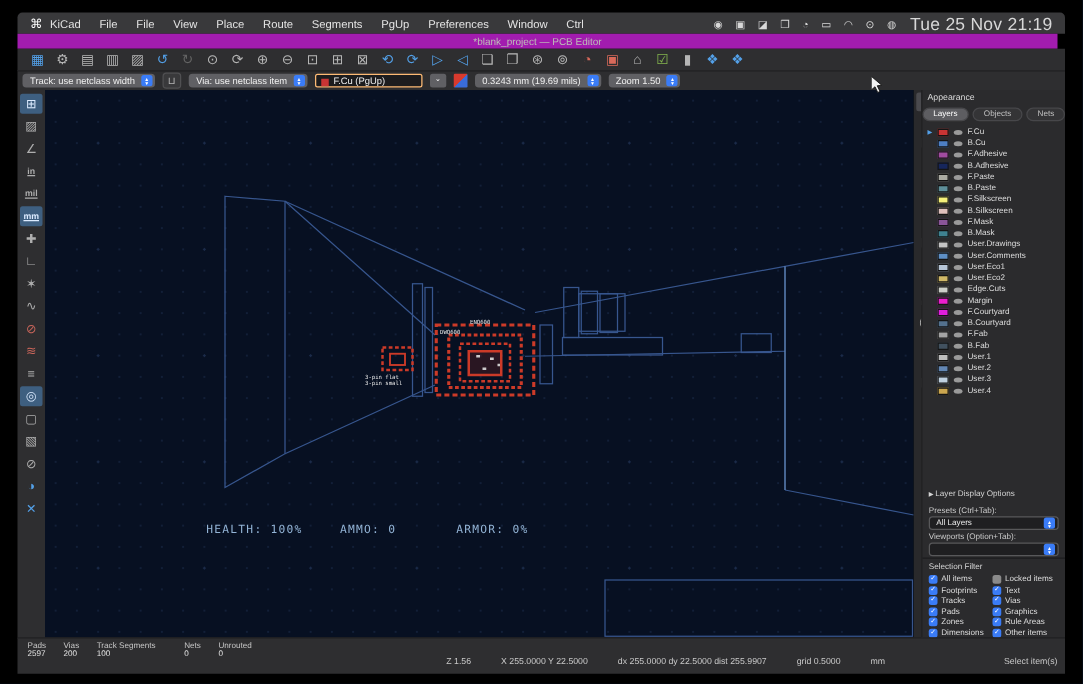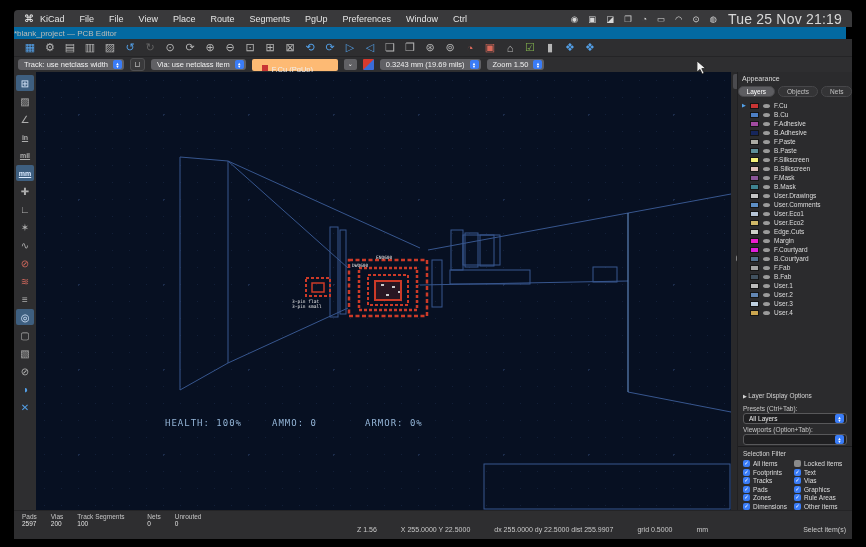--- a/index.html
+++ b/index.html
@@ -11,22 +11,22 @@
   .menubar{position:absolute;left:14px;right:14px;top:10px;height:17px;background:#39393b;
     display:flex;align-items:center;gap:0;padding:0 10px;font-size:9px;color:#e4e4e4;border-radius:4px 4px 0 0}
   .menubar .apple{font-size:10px;margin-right:6px;color:#fff}
   .mitems{display:flex;gap:15px;align-items:center}
   .mitem{white-space:nowrap}
   .mitem.bold{font-weight:normal}
   .mright{margin-left:auto;display:flex;align-items:center;gap:11px;font-size:8.5px;color:#d8d8d8}
   .mright .clock{font-size:14px;letter-spacing:.2px}
 
   
-  .titlebar{position:absolute;left:14px;right:20px;top:27px;height:12px;background:#0369a1;
-    display:flex;align-items:center;font-size:8px;color:#bdbdb8}
+  .titlebar{position:absolute;left:14px;right:20px;top:27px;height:12px;background:#a21caf;
+    display:flex;align-items:center;justify-content:center;font-size:8px;color:#bdbdb8}
 
   
   .tb1{position:absolute;left:14px;right:14px;top:39px;height:18px;background:#2e2e30;
     display:flex;align-items:center;padding:0 7px;gap:2px;border-bottom:1px solid #242426}
   .ticon{width:18px;height:15px;display:flex;align-items:center;justify-content:center;
     font-size:11px;color:#b6b6b6;border-radius:2px}
   .ticon.accent{color:#53a0e8}
   .ticon.dim{color:#646464}
   .ticon.red{color:#d8695a}
   .ticon.green{color:#83b44e}
@@ -35,22 +35,22 @@
   .tb2{position:absolute;left:14px;right:14px;top:57px;height:15px;background:#2e2e30;
     display:flex;align-items:center;gap:6px;padding:0 4px;font-size:7.5px;color:#f0f0f0}
   .dd{height:11px;background:#606064;border-radius:3px;display:flex;align-items:center;
     gap:5px;padding:0 2px 0 6px;white-space:nowrap}
   .stepper{width:9px;height:9px;background:#3a7cf7;border-radius:2px;display:flex;flex-direction:column;
     align-items:center;justify-content:center;color:#fff;font-size:4px;line-height:3px}
   .stepper::before{content:"▲"}
   .stepper::after{content:"▼"}
   .tool-btn{width:15px;height:13px;border:1px solid #505052;border-radius:3px;background:#39393b;
     display:flex;align-items:center;justify-content:center;color:#b6b6b6;font-size:8px}
-  .layer-combo{height:11px;min-width:86px;background:#1c1c1e;border:6px solid #fdba74;border-radius:2px;
-    display:flex;align-items:flex-start;gap:4px;padding:0 4px}
+  .layer-combo{height:11px;min-width:86px;background:#1c1c1e;border:1px solid #fdba74;border-radius:2px;
+    display:flex;align-items:flex-end;gap:4px;padding:0 4px}
   .layer-swatch{width:6px;height:6px;display:inline-block}
   .combo-chevron{width:13px;height:11px;background:#606064;border-radius:2px;display:flex;
     align-items:center;justify-content:center;font-size:6px;color:#fff}
   .combo-chevron::after{content:"⌄";margin-top:-3px}
   .layerpair{width:11px;height:11px;background:linear-gradient(135deg,#d83a2e 49%,#3a6cd8 51%);border-radius:1px}
 
   
   .left-toolbar{position:absolute;left:14px;top:72px;width:22px;bottom:37px;background:#2e2e30;
     display:flex;flex-direction:column;align-items:center;padding-top:3px;gap:2px}
   .side-icon{width:18px;height:16px;display:flex;align-items:center;justify-content:center;

